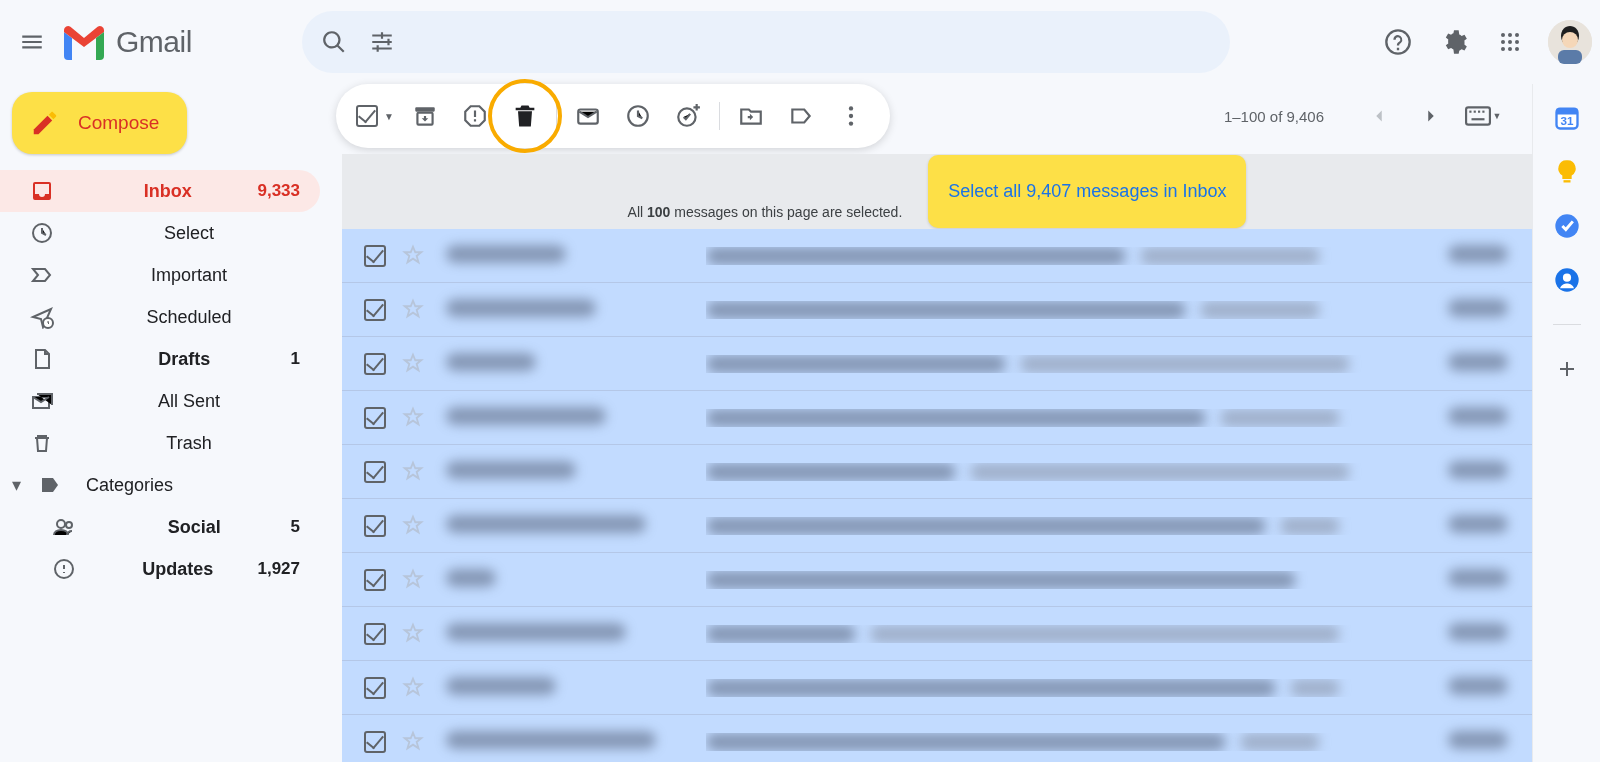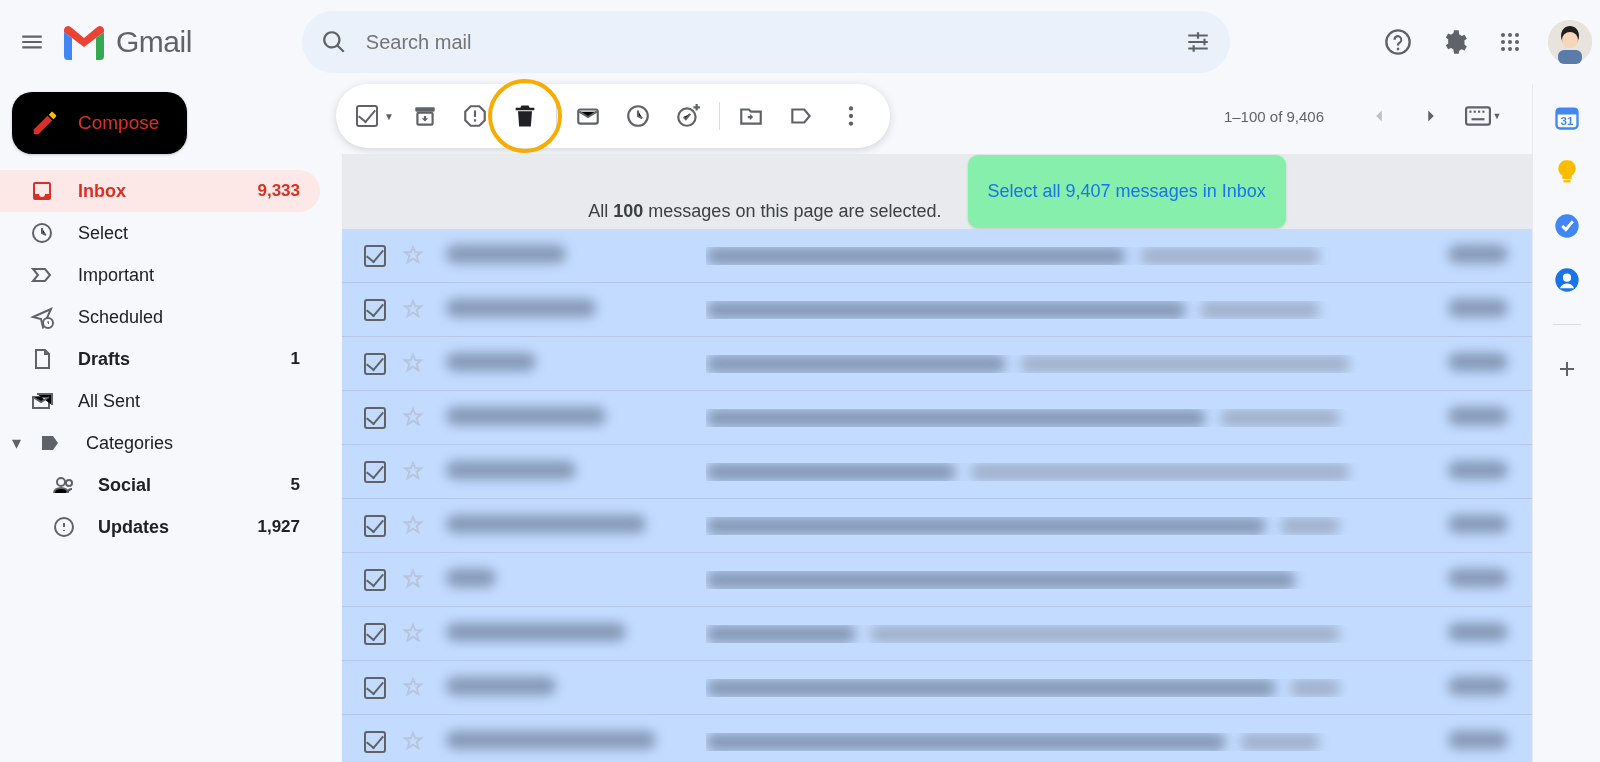--- a/index.html
+++ b/index.html
@@ -18,24 +18,24 @@
   .header-spacer { flex: 1; }
   .header-right { display: flex; align-items: center; gap: 8px; }
   .hdr-icon-btn { width: 48px; height: 48px; display: flex; align-items: center; justify-content: center; border-radius: 50%; cursor: pointer; }
   .avatar { width: 44px; height: 44px; border-radius: 50%; background: #e8e3dc; display:flex; align-items:center; justify-content:center; margin-left: 6px;}
 
   
   .body { display: flex; height: calc(100% - 84px); }
 
   
   .sidebar { width: 342px; padding: 8px 0 0 0; }
-  .compose-btn { height: 62px; margin: 0 0 16px 12px; padding: 0 28px 0 18px; display: inline-flex; align-items: center; gap: 18px; background: #000000; border-radius: 20px; box-shadow: 0 1px 3px rgba(0,0,0,0.2); cursor: pointer; }
+  .compose-btn { height: 62px; margin: 0 0 16px 12px; padding: 0 28px 0 18px; display: inline-flex; align-items: center; gap: 18px; background: #fde047; border-radius: 20px; box-shadow: 0 1px 3px rgba(0,0,0,0.2); cursor: pointer; }
   .compose-btn span { font-size: 19px; color: #d93025; }
   .nav { list-style: none; }
-  .nav-item { height: 42px; display: flex; align-items: center; padding: 0 20px 0 28px; cursor: pointer; border-top-right-radius: 21px; border-bottom-right-radius: 21px; font-size: 18px; color: #202124; margin-right: 22px; }
+  .nav-item { height: 42px; display: flex; align-items: center; padding: 0 20px 0 28px; cursor: pointer; border-top-right-radius: 21px; border-bottom-right-radius: 21px; font-size: 18px; color: #202124; margin-right: 22px; text-align: center; }
   .nav-item.active { background: #fce8e6; color: #d93025; font-weight: 700; }
   .nav-item.bold { font-weight: 700; }
   .nav-icon { width: 28px; height: 28px; margin-right: 22px; display: flex; align-items: center; justify-content: center; color: #5f6368; }
   .nav-item.active .nav-icon { color: #d93025; }
   .nav-label { flex: 1; }
   .nav-count { font-size: 17px; }
   .nav-cat { height: 42px; display: flex; align-items: center; padding: 0 20px 0 12px; font-size: 18px; margin-right: 22px;}
   .nav-cat .chev { width: 18px; margin-right: 6px; color:#5f6368;}
   .nav-sub { padding-left: 50px; }
   .nav-sub .nav-icon { margin-right: 20px; }
@@ -53,23 +53,23 @@
   .tb-sel .dd { font-size: 10px; color:#5f6368; margin-left: 4px;}
   .tb-divider { width: 1px; height: 28px; background: #dadce0; margin: 0 6px; }
   .tb-highlight { position: relative; }
   .tb-highlight::before { content: ""; position: absolute; inset: -12px; border: 4px solid #f9ab00; border-radius: 50%; }
   .tb-highlight svg { position: relative; }
   .toolbar-right { margin-left: auto; display: flex; align-items: center; gap: 2px; color: #5f6368; }
   .page-count { font-size: 15px; margin-right: 28px; }
 
   
   .sel-banner { background: #e8eaed; height: 76px; display:flex; align-items:center; justify-content:center; gap: 26px; margin-top: 6px; }
-  .sel-text { font-size: 18px; color: #3c4043; margin-top: 40px; }
+  .sel-text { font-size: 14px; color: #3c4043; margin-top: 40px; }
   .sel-text .bold { font-weight: 700; }
-  .sel-all-btn { background: #86efac; border-radius: 10px; padding: 26px 20px; font-size: 18px; color: #1a73e8; box-shadow: 0 1px 3px rgba(0,0,0,0.15); cursor:pointer; }
+  .sel-all-btn { background: #fde047; border-radius: 10px; padding: 26px 20px; font-size: 18px; color: #1a73e8; box-shadow: 0 1px 3px rgba(0,0,0,0.15); cursor:pointer; }
 
   
   .msg-list { overflow-y: auto; }
   .msg-row { height: 54px; display: flex; align-items: center; background: #c2dbff; border-bottom: 1px solid #b4c7e7; padding: 0 24px 0 22px; }
   .msg-check { width: 22px; height: 22px; border: 2.5px solid #5f6368; border-radius: 3px; position: relative; margin-right: 16px; }
   .msg-check::after { content: ""; position: absolute; left: 4px; top: -1px; width: 8px; height: 14px; border: solid #5f6368; border-width: 0 2.5px 2.5px 0; transform: rotate(40deg); }
   .msg-star { width: 24px; height: 24px; margin-right: 20px; color: #b7c5da; }
   .msg-blur { height: 18px; border-radius: 9px; background: #5d6b85; filter: blur(6px); opacity: 0.6; }
   .msg-sender { width: 200px; margin-right: 60px; }
   .msg-body { flex: 1; display: flex; align-items: center; gap: 14px; overflow: hidden; }
@@ -104,21 +104,20 @@
       <path fill="#C5221F" d="M12 36 V14 l12 9 12 -9 v22" opacity="0"></path>
     </svg>
     <span class="logo-text">Gmail</span>
   </div>
   <div class="search-bar">
     <div class="search-icon-btn">
       <svg width="26" height="26" viewBox="0 0 24 24">
           <path fill="#5f6368" d="M10 2a8 8 0 1 0 4.9 14.3l5.4 5.4 1.4-1.4-5.4-5.4A8 8 0 0 0 10 2zm0 2a6 6 0 1 1 0 12 6 6 0 0 1 0-12z"></path>
         </svg>
     </div>
-    <input class="search-input" placeholder="Search mail" style="">
     <div class="search-options-btn">
       <svg width="26" height="26" viewBox="0 0 24 24">
           <path fill="#5f6368" d="M3 6h12v2H3zm16 0h2v2h-2zM3 11h6v2H3zm10 0h8v2h-8zM3 16h16v2H3zm18 0h0z M17 4v6h2V4zM11 9v6h2V9zM5 14v6h2v-6z" opacity="0"></path>
           <path fill="#5f6368" d="M3 5h8v2H3zM13 5h8v2h-8zM3 11h14v2H3zM19 11h2v2h-2zM3 17h4v2H3zM9 17h12v2H9z M11 3h2v6h-2zM17 9h2v6h-2zM7 15h2v6H7z"></path>
         </svg>
     </div>
   </div>
   <div class="header-spacer"></div>
   <div class="header-right">
     <div class="hdr-icon-btn">
@@ -215,20 +214,28 @@
       </li>
       <li class="nav-item">
         <span class="nav-icon">
             <svg width="24" height="24" viewBox="0 0 24 24">
               <rect x="3" y="8" width="16" height="11" fill="none" stroke="currentColor" stroke-width="2"></rect>
               <path stroke="currentColor" stroke-width="2" d="M3 8l8 5 8-5 M7 5h15v11"></path>
             </svg>
           </span>
         <span class="nav-label">All Sent</span>
       </li>
+      <li class="nav-item">
+        <span class="nav-icon">
+            <svg width="24" height="24" viewBox="0 0 24 24">
+              <path fill="none" stroke="currentColor" stroke-width="2" d="M5 7h14 M8 7V5h8v2 M7 7l1 13h8l1-13"></path>
+            </svg>
+          </span>
+        <span class="nav-label">Trash</span>
+      </li>
       <li class="nav-cat">
         <span class="chev">▾</span>
         <span class="nav-icon">
             <svg width="24" height="24" viewBox="0 0 24 24">
               <path fill="currentColor" d="M4 5h11l5 7-5 7H4z"></path>
             </svg>
           </span>
         <span class="nav-label">Categories</span>
       </li>
       <li class="nav-item bold nav-sub">

